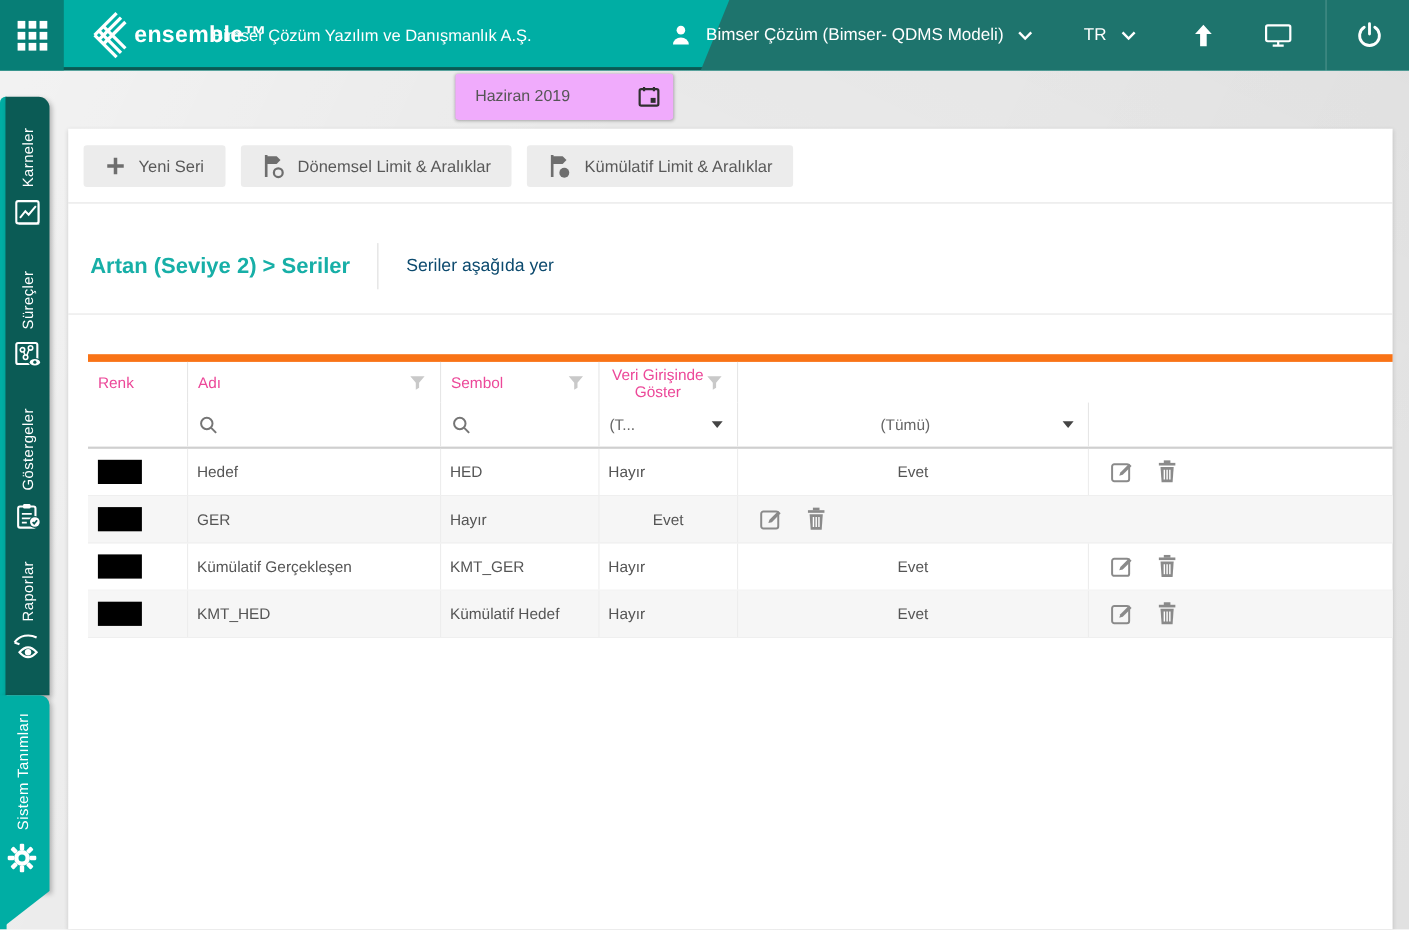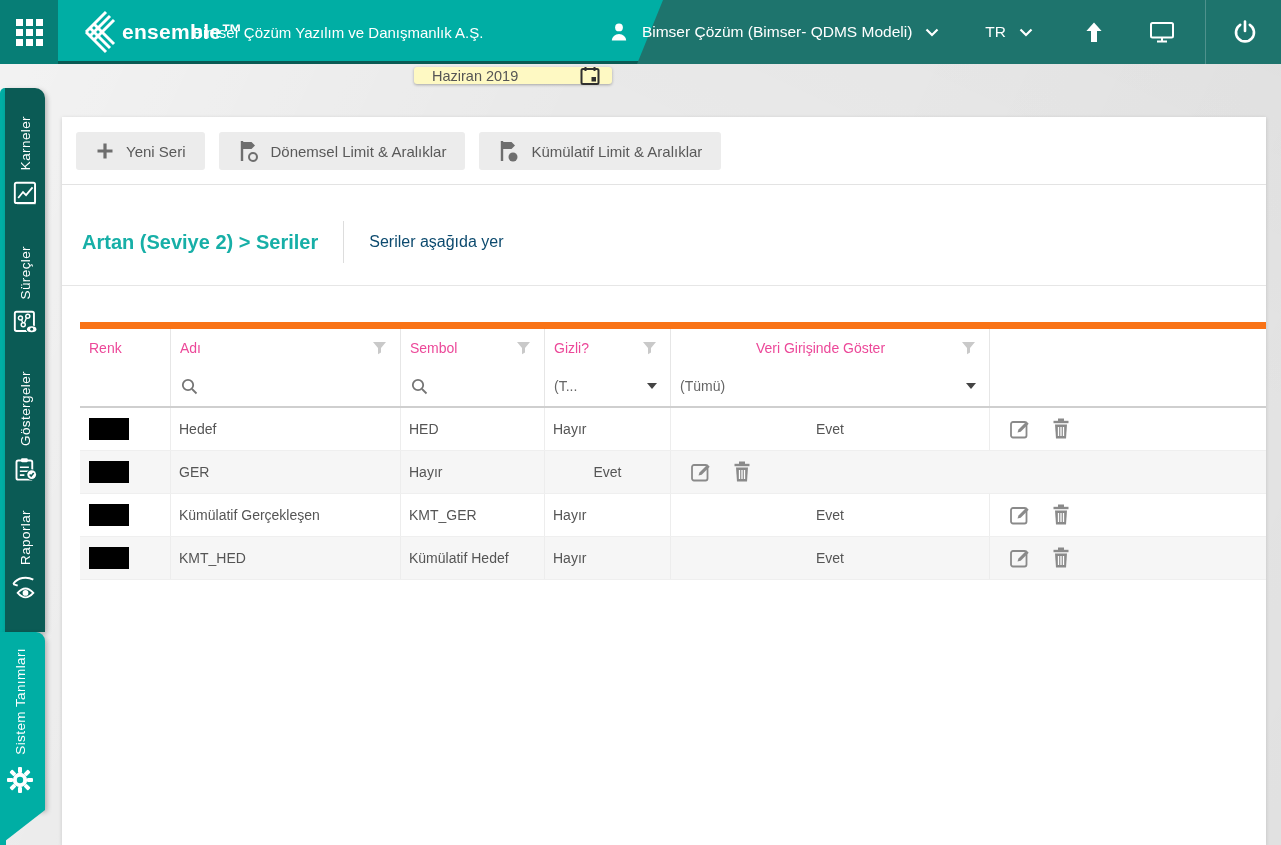--- a/index.html
+++ b/index.html
@@ -84,22 +84,22 @@
   }
   .side-active-tail {
     position:absolute; left:0; top:722px; width:45px; height:35px;
     background:#00aea4;
     clip-path:polygon(0 0, 100% 0, 0 100%);
   }
   .side-active .side-item { position:static; padding-top:16px; }
 
   
   .datebox {
-    position:absolute; left:414px; top:67px; width:198px; height:17px;
-    background:#fef9c3; border-radius:3px; box-shadow:0 1px 3px rgba(0,0,0,.3);
+    position:absolute; left:414px; top:67px; width:198px; height:42px;
+    background:#f0abfc; border-radius:3px; box-shadow:0 1px 3px rgba(0,0,0,.3);
     display:flex; align-items:center; z-index:25; cursor:pointer;
   }
   .datebox-val { color:#555; font-size:14.5px; padding-left:18px; flex:1; }
   .datebox-icon { margin-right:11px; display:flex; }
 
   
   .card {
     position:absolute; left:62px; top:117px; width:1204px; bottom:0;
     background:#fff; box-shadow:0 1px 4px rgba(0,0,0,.15); z-index:10;
   }
@@ -133,21 +133,21 @@
   .flt-row { height:42px; border-bottom:2px solid #cfcfcf; color:#666; }
   .flt-row > div { padding:0 13px 0 9px; }
   .col-l { border-left:1px solid #e6e6e6; }
   .d-row { height:43px; color:#555; border-bottom:1px solid #efefef; }
   .d-row.alt { background:#f6f6f6; }
   .d-row > div { padding:0 8px; }
   .d-row > div.col-l { border-left:1px solid #ededed; }
   .swatch { width:40px; height:22px; margin-left:1px; }
   .cell-center { justify-content:center !important; }
   .dd { display:flex; align-items:center; justify-content:space-between; width:100%; cursor:pointer; }
-  .dd.center-text span.dd-val { flex:1; text-align:left; }
+  .dd.center-text span.dd-val { flex:1; text-align:center; }
   .caret { width:0; height:0; border-left:5px solid transparent; border-right:5px solid transparent; border-top:6px solid #444; }
   .actions { gap:18px; padding-left:18px !important; }
   .aicon { cursor:pointer; display:flex; }
   .search-wrap { display:flex; align-items:center; width:100%; cursor:text; }
 </style>
 </head>
 <body>
 
 <div class="header">
   <div class="header-dark"></div>
@@ -349,26 +349,20 @@
         <svg width="15" height="14" viewBox="0 0 15 14">
           <path d="M1 1 h13 l-5 6 v4.5 l-3 1.8 V7 z" fill="#c9c9c9"></path>
         </svg>
       </div>
       <div class="col-l">
         <span class="th-label">Sembol</span>
         <svg width="15" height="14" viewBox="0 0 15 14">
           <path d="M1 1 h13 l-5 6 v4.5 l-3 1.8 V7 z" fill="#c9c9c9"></path>
         </svg>
       </div>
-      <div class="col-l">
-        <span class="th-label">Gizli?</span>
-        <svg width="15" height="14" viewBox="0 0 15 14">
-          <path d="M1 1 h13 l-5 6 v4.5 l-3 1.8 V7 z" fill="#c9c9c9"></path>
-        </svg>
-      </div>
       <div class="col-l center-col">
         <span class="th-label">Veri Girişinde Göster</span>
         <svg width="15" height="14" viewBox="0 0 15 14">
           <path d="M1 1 h13 l-5 6 v4.5 l-3 1.8 V7 z" fill="#c9c9c9"></path>
         </svg>
       </div>
       <div class="col-l"></div>
     </div>
 
     <div class="trow flt-row">

